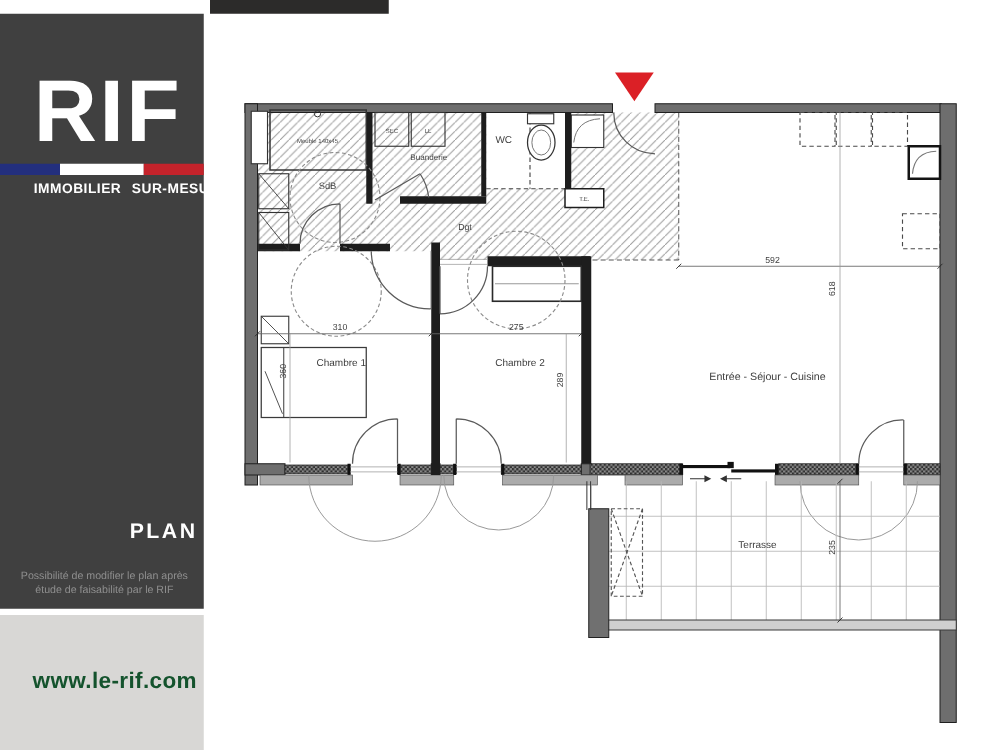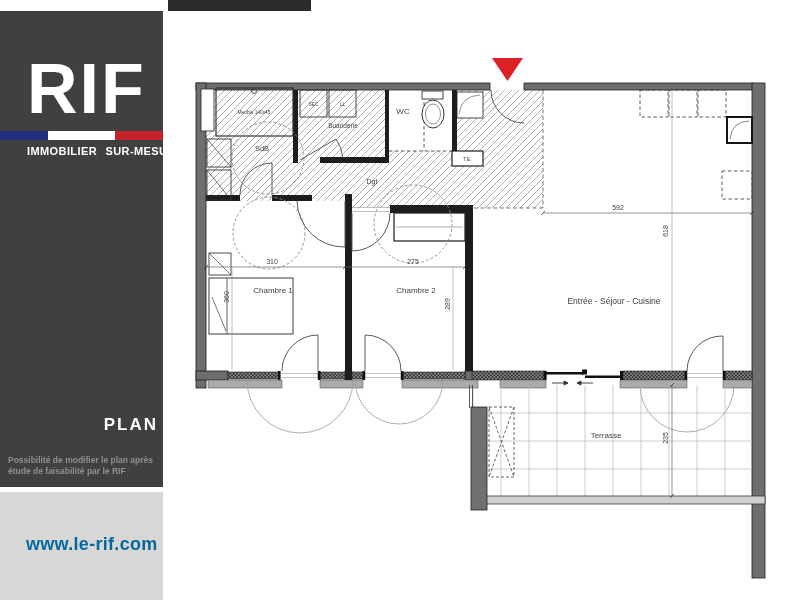--- a/index.html
+++ b/index.html
@@ -11,24 +11,24 @@
         letter-spacing:2px;line-height:76px;color:#fff;}
   .flag{position:absolute;left:0;top:120px;width:163px;height:9px;display:flex;}
   .flag-blue{width:48px;height:9px;background:#232f7e;}
   .flag-white{width:67px;height:9px;background:#ffffff;}
   .flag-red{width:48px;height:9px;background:#c4232b;}
   .tagline{position:absolute;left:27px;top:134px;font-size:11px;font-weight:bold;
            letter-spacing:.4px;word-spacing:5px;color:#fff;white-space:nowrap;}
   .plan-title{position:absolute;right:5px;top:404px;font-size:17px;font-weight:bold;
               letter-spacing:2px;color:#fff;padding-left:28px;}
   .note{position:absolute;left:8px;right:4px;top:444px;font-size:8.5px;line-height:11px;
-        color:#8f8f8f;text-align:left;font-weight:bold;}
+        color:#8f8f8f;text-align:center;}
   .footer{position:absolute;left:0;top:492px;width:163px;height:108px;background:#d8d7d5;}
   .website{position:absolute;left:26px;top:42px;font-size:18px;font-weight:bold;
-           color:#0369a1;letter-spacing:.3px;}
+           color:#14532d;letter-spacing:.3px;}
   svg.plan{position:absolute;left:0;top:0;width:800px;height:600px;}
   svg.plan text{font-family:"Liberation Sans","DejaVu Sans",sans-serif;fill:#3e3e3e;}
 </style>
 </head>
 <body>
 
 <div class="topbar"></div>
 
 <aside class="sidebar">
   <div class="logo">RIF</div>

